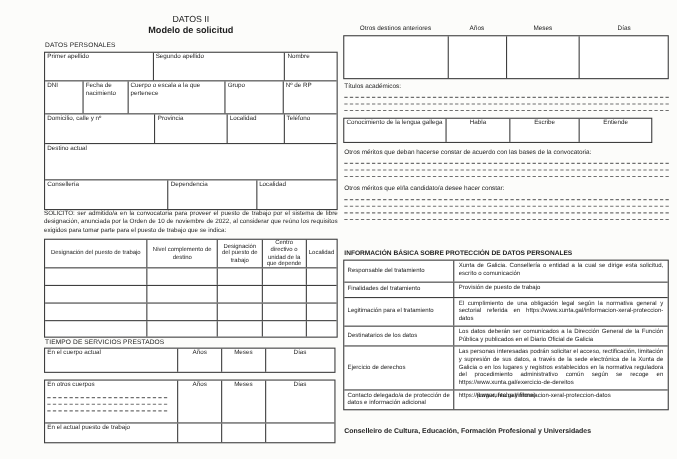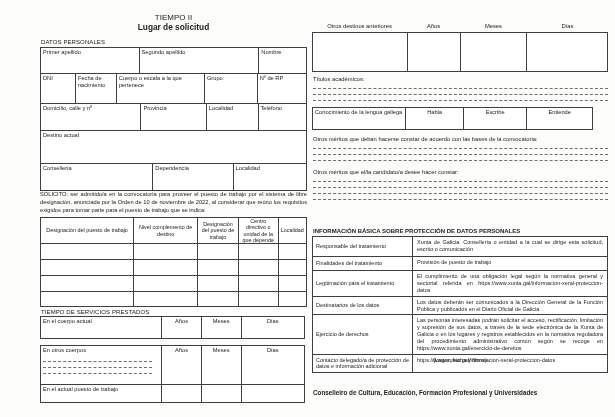--- a/index.html
+++ b/index.html
@@ -20,22 +20,22 @@
   .pt-label { width:100px; min-width:100px; border-right:1px solid #3f3f3f; padding:2px 3px; font-size:5.5px; line-height:1.2; display:flex; align-items:center; }
   .pt-value { flex:1; padding:2px 4px; font-size:5.5px; line-height:1.25; text-align:justify; }
   .title1 { font-size:8px; }
   .title2 { font-size:8.3px; font-weight:bold; }
   .small-label { font-size:5.8px; }
 </style>
 </head>
 <body>
 
 <div class="abs topc" style="left:40px;top:13px;width:267px;">
-  <div class="title1">TIEMPO II</div>
-  <div class="title2">Lugar de solicitud</div>
+  <div class="title1">DATOS II</div>
+  <div class="title2">Modelo de solicitud</div>
 </div>
 
 <div class="abs sec" style="left:41px;top:39px;">DATOS PERSONALES</div>
 
 <div class="abs b" style="left:40px;top:47px;width:267px;">
   <div class="row" style="height:25px;">
     <div class="cell" style="width:36.8%;">Primer apellido</div>
     <div class="cell" style="width:45.2%;">Segundo apellido</div>
     <div class="cell" style="width:18%;">Nombre</div>
   </div>

